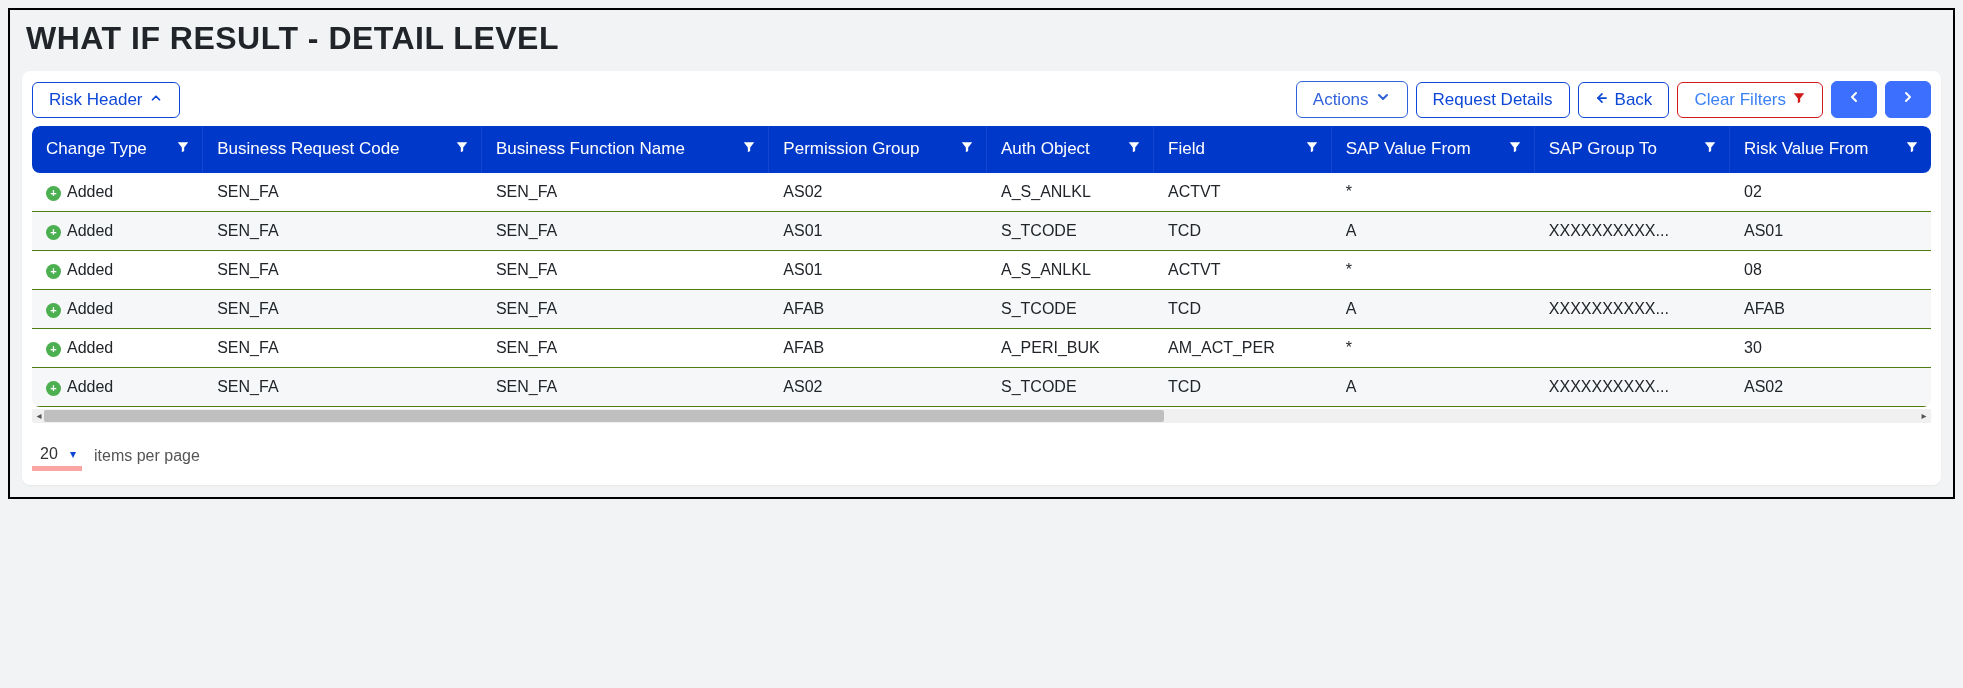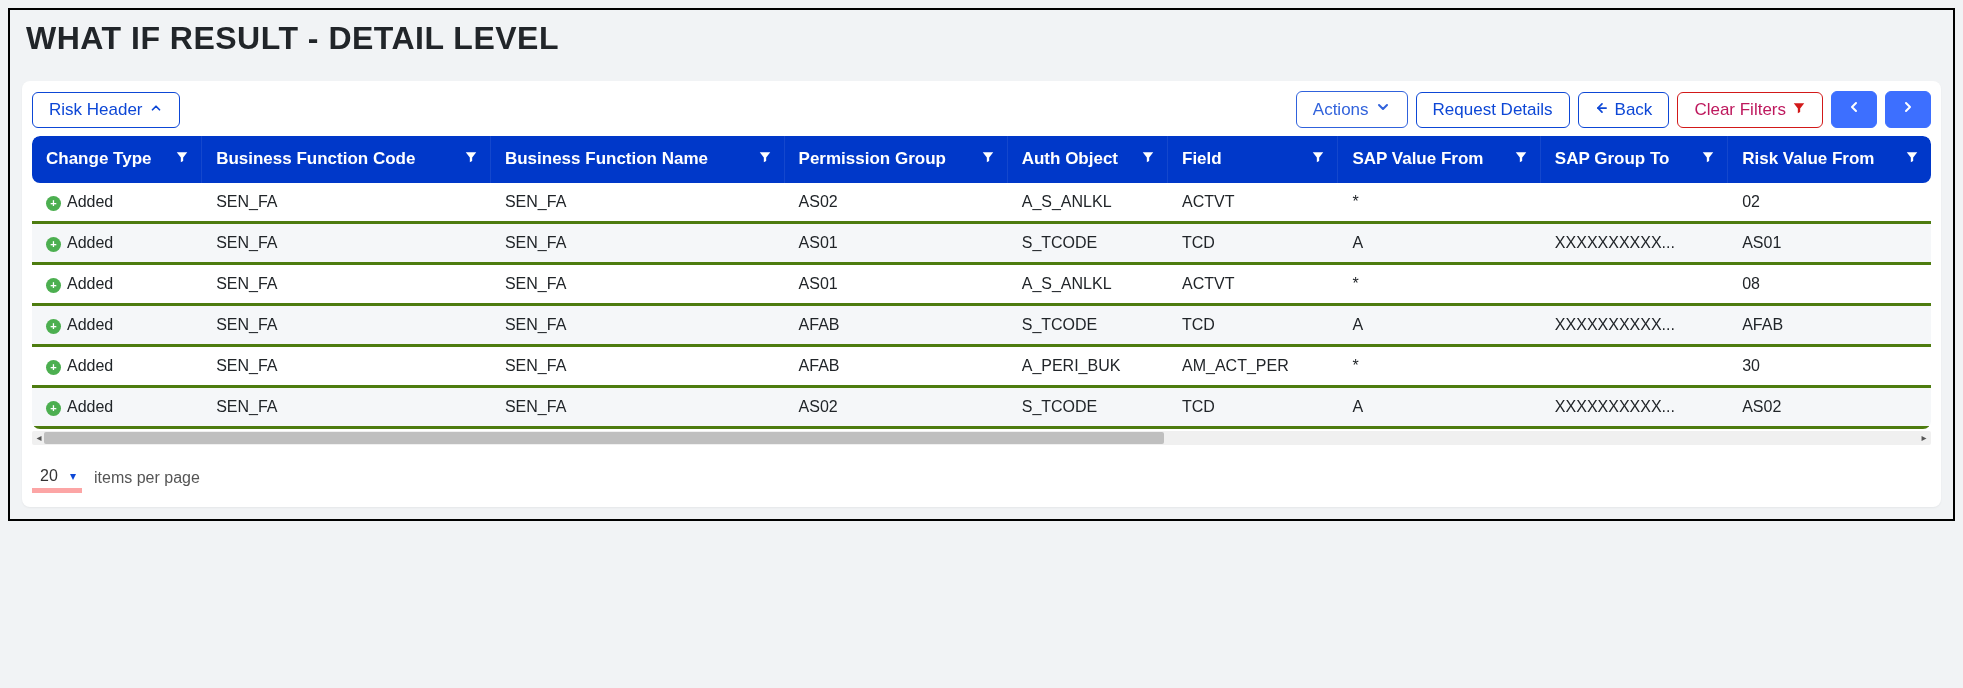--- a/index.html
+++ b/index.html
@@ -15,21 +15,21 @@
   }
   .outer {
     border: 2px solid #000;
     background: #f1f3f5;
     padding: 4px 12px 12px 12px;
   }
   .page-header {
     display: flex;
     justify-content: space-between;
     align-items: center;
-    padding: 6px 4px 24px 4px;
+    padding: 6px 4px 14px 4px;
   }
   .page-title {
     font-size: 32px;
     font-weight: 700;
     color: #212529;
     letter-spacing: 0.5px;
   }
   .btn {
     display: inline-flex;
     align-items: center;
@@ -38,21 +38,21 @@
     background: #fff;
     color: #0d47d6;
     padding: 7px 16px;
     border-radius: 6px;
     font-size: 17px;
     cursor: pointer;
     font-weight: 500;
   }
   .btn-danger {
     border-color: #d21919;
-    color: #be185d;
+    color: #3b82f6;
   }
   .btn-icon {
     background: #3d6fff;
     border: 1px solid #3d6fff;
     color: #fff;
     padding: 7px 14px;
     border-radius: 6px;
     font-size: 17px;
     cursor: pointer;
   }
@@ -81,21 +81,21 @@
     border-collapse: separate;
     border-spacing: 0;
     width: 100%;
     min-width: 1500px;
   }
   thead th {
     background: #0038c9;
     color: #fff;
     text-align: left;
     padding: 12px 14px;
-    font-weight: 700;
+    font-weight: 400;
     font-size: 17px;
     position: relative;
     vertical-align: top;
     line-height: 1.35;
     border-right: 1px solid rgba(255,255,255,0.08);
   }
   thead th:first-child {
     border-top-left-radius: 8px;
     border-bottom-left-radius: 8px;
   }
@@ -109,21 +109,21 @@
     right: 12px;
     top: 14px;
     font-size: 14px;
     color: #fff;
     cursor: pointer;
   }
   tbody td {
     padding: 10px 14px;
     font-size: 16px;
     color: #212529;
-    border-bottom: 3px solid #4d7c0f;
+    border-bottom: 1px solid #4d7c0f;
   }
   tbody tr:nth-child(odd) td {
     background: #ffffff;
   }
   tbody tr:nth-child(even) td {
     background: #f5f7f9;
   }
   .plus-icon {
     display: inline-flex;
     align-items: center;
@@ -280,21 +280,21 @@
       </div>
     </div>
 
     <div class="table-wrap">
       <table>
         <thead>
           <tr id="header-row">
               <th><span>Change Type</span><span class="filter-icon"><svg viewBox="0 0 24 24" width="14" height="14" fill="#fff">
                     <path d="M3 4h18l-7 9v6l-4 2v-8L3 4z"></path>
                   </svg></span></th>
-              <th><span>Business Function Code</span><span class="filter-icon"><svg viewBox="0 0 24 24" width="14" height="14" fill="#fff">
+              <th><span>Business Request Code</span><span class="filter-icon"><svg viewBox="0 0 24 24" width="14" height="14" fill="#fff">
                     <path d="M3 4h18l-7 9v6l-4 2v-8L3 4z"></path>
                   </svg></span></th>
               <th><span>Business Function Name</span><span class="filter-icon"><svg viewBox="0 0 24 24" width="14" height="14" fill="#fff">
                     <path d="M3 4h18l-7 9v6l-4 2v-8L3 4z"></path>
                   </svg></span></th>
               <th><span>Permission Group</span><span class="filter-icon"><svg viewBox="0 0 24 24" width="14" height="14" fill="#fff">
                     <path d="M3 4h18l-7 9v6l-4 2v-8L3 4z"></path>
                   </svg></span></th>
               <th><span>Auth Object</span><span class="filter-icon"><svg viewBox="0 0 24 24" width="14" height="14" fill="#fff">
                     <path d="M3 4h18l-7 9v6l-4 2v-8L3 4z"></path>

